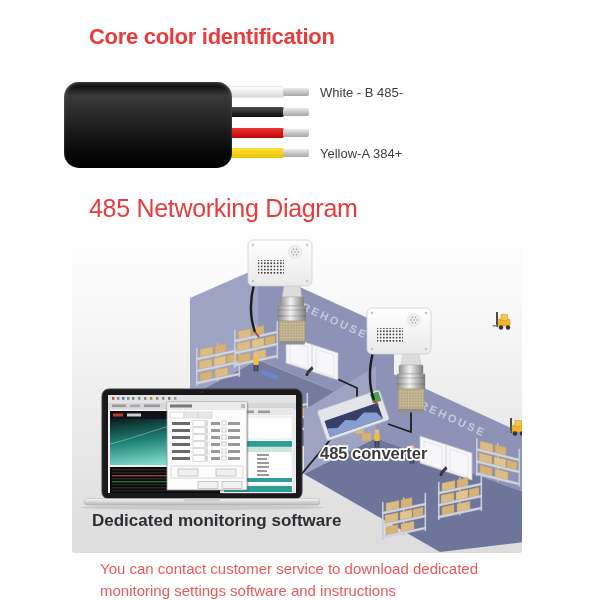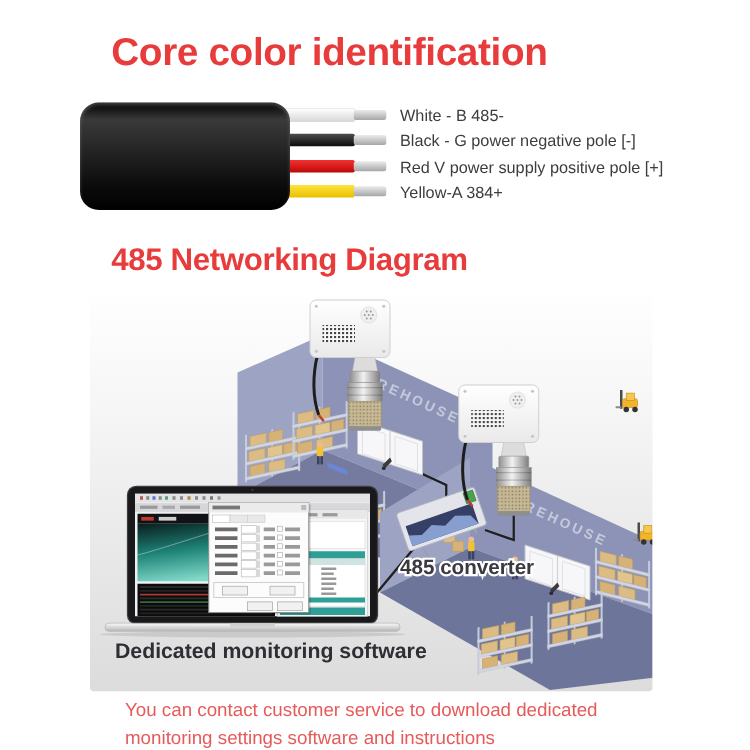--- a/index.html
+++ b/index.html
@@ -1,20 +1,20 @@
 <!DOCTYPE html>
 <html><head>
 <meta charset="utf-8">
 <style>
   html,body{margin:0;padding:0;}
   body{width:600px;height:600px;background:#ffffff;position:relative;overflow:hidden;
        font-family:"Liberation Sans","DejaVu Sans",sans-serif;}
-  h1.title1{position:absolute;left:89px;top:24px;margin:0;font-size:31px;font-weight:700;
+  h1.title1{position:absolute;left:89px;top:24px;margin:0;font-size:22px;font-weight:700;
             color:#e83b3b;letter-spacing:-0.3px;}
-  h2.title2{position:absolute;left:89px;top:194px;margin:0;font-size:25px;font-weight:700;
+  h2.title2{position:absolute;left:89px;top:194px;margin:0;font-size:25px;font-weight:400;
             color:#e83b3b;letter-spacing:-0.3px;}
   
   .cable-fig{position:absolute;left:0;top:78px;width:600px;height:96px;}
   .wire{position:absolute;left:226px;width:58px;height:10px;border-radius:2px;}
   .wire .tip{position:absolute;left:57px;top:1px;width:26px;height:8px;border-radius:2px;
              background:linear-gradient(180deg,#ebebeb,#a6a6a6);}
   .wire.white{background:linear-gradient(180deg,#ffffff,#d8d8d8);box-shadow:0 0 0 0.5px #cfcfcf;}
   .wire.black{background:linear-gradient(180deg,#4d4d4d,#0c0c0c);}
   .wire.red{background:linear-gradient(180deg,#f13232,#bf0606);}
   .wire.yellow{background:linear-gradient(180deg,#ffe23c,#e9c100);}
@@ -49,22 +49,20 @@
       <div class="tip"></div>
     </div>
   <div class="wire w3 red">
       <div class="tip"></div>
     </div>
   <div class="wire w4 yellow">
       <div class="tip"></div>
     </div>
   <div class="jacket"></div>
   <div class="wire-label l1">White - B 485-</div>
-  <div class="wire-label l2">Black - G power negative pole [-]</div>
-  <div class="wire-label l3">Red V power supply positive pole [+]</div>
   <div class="wire-label l4">Yellow-A 384+</div>
 </div>
 
 <h2 class="title2">485 Networking Diagram</h2>
 
 <div class="panel">
 <svg width="450" height="323" viewBox="0 0 450 323" xmlns="http://www.w3.org/2000/svg">
   <defs>
     <linearGradient id="metalG" x1="0" y1="0" x2="1" y2="0">
       <stop offset="0" stop-color="#8f8f8f"></stop>

